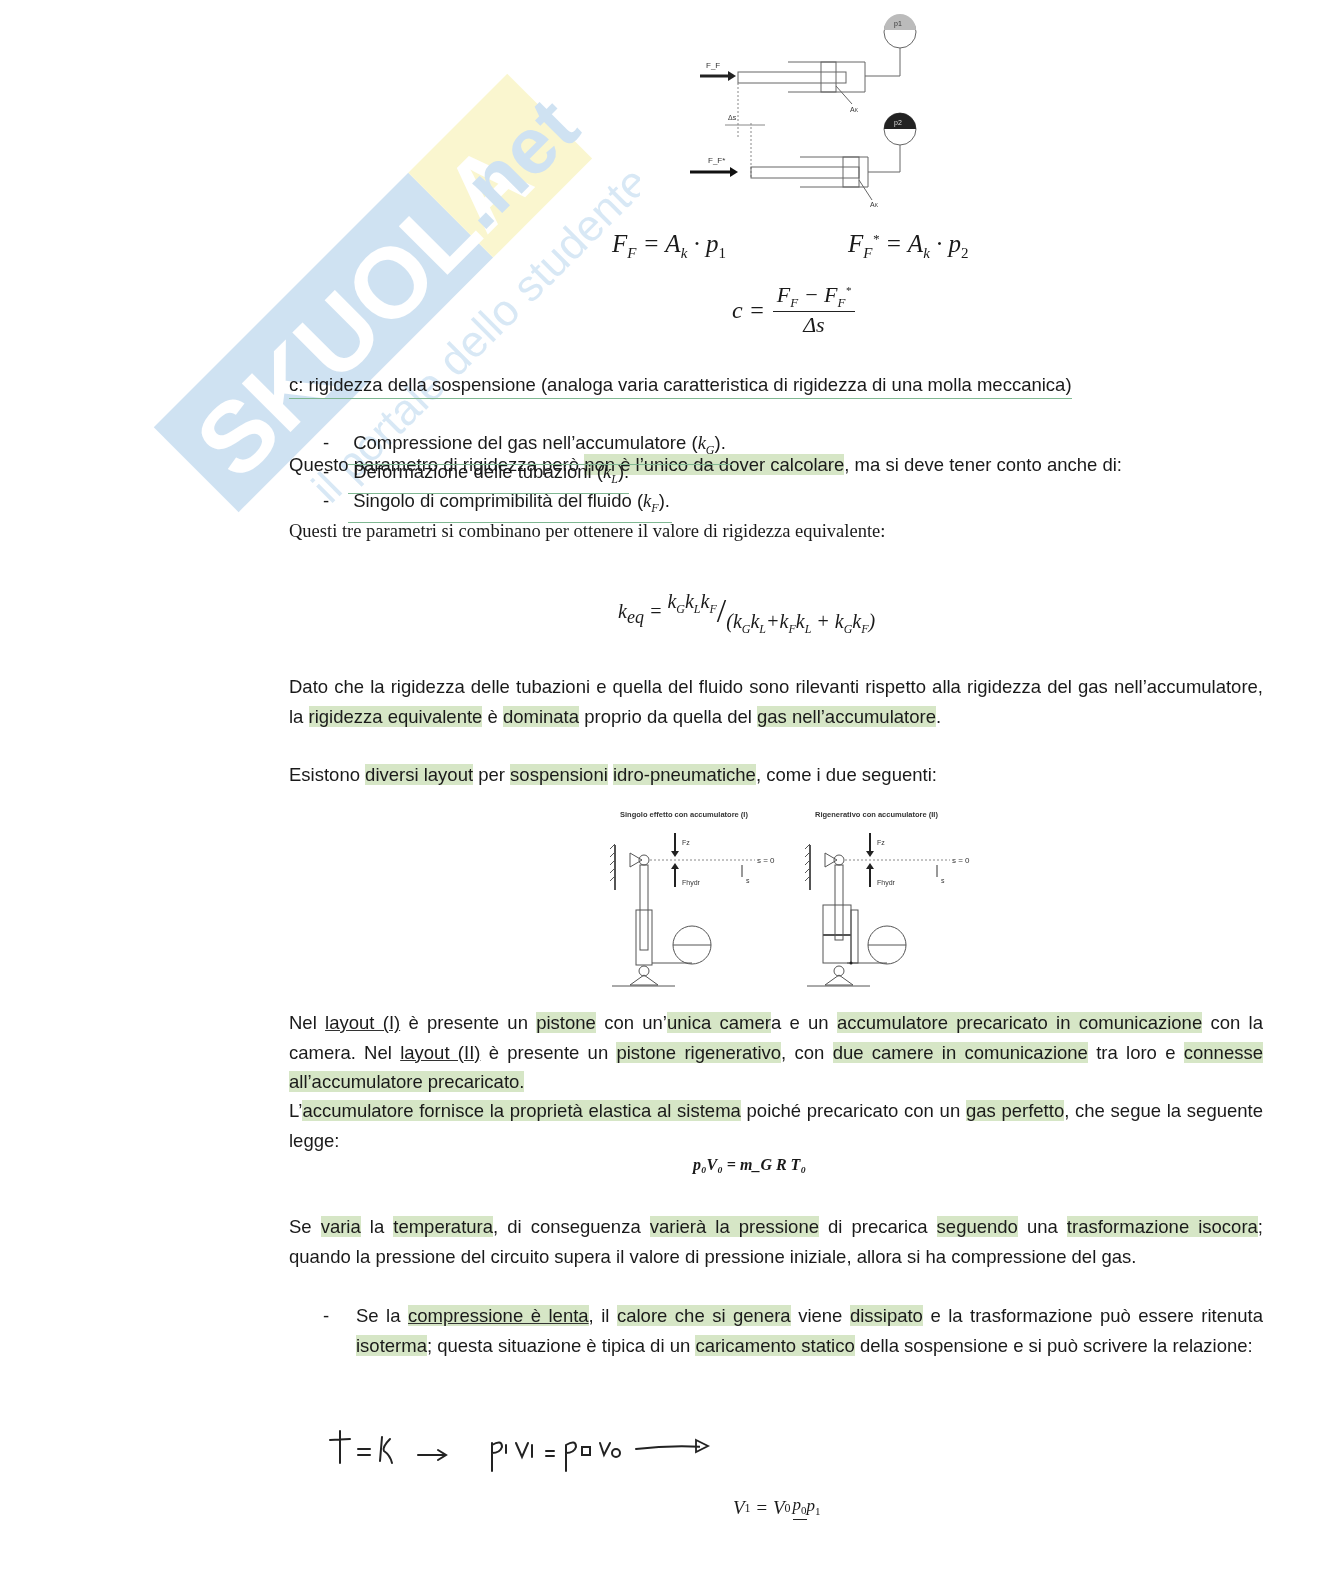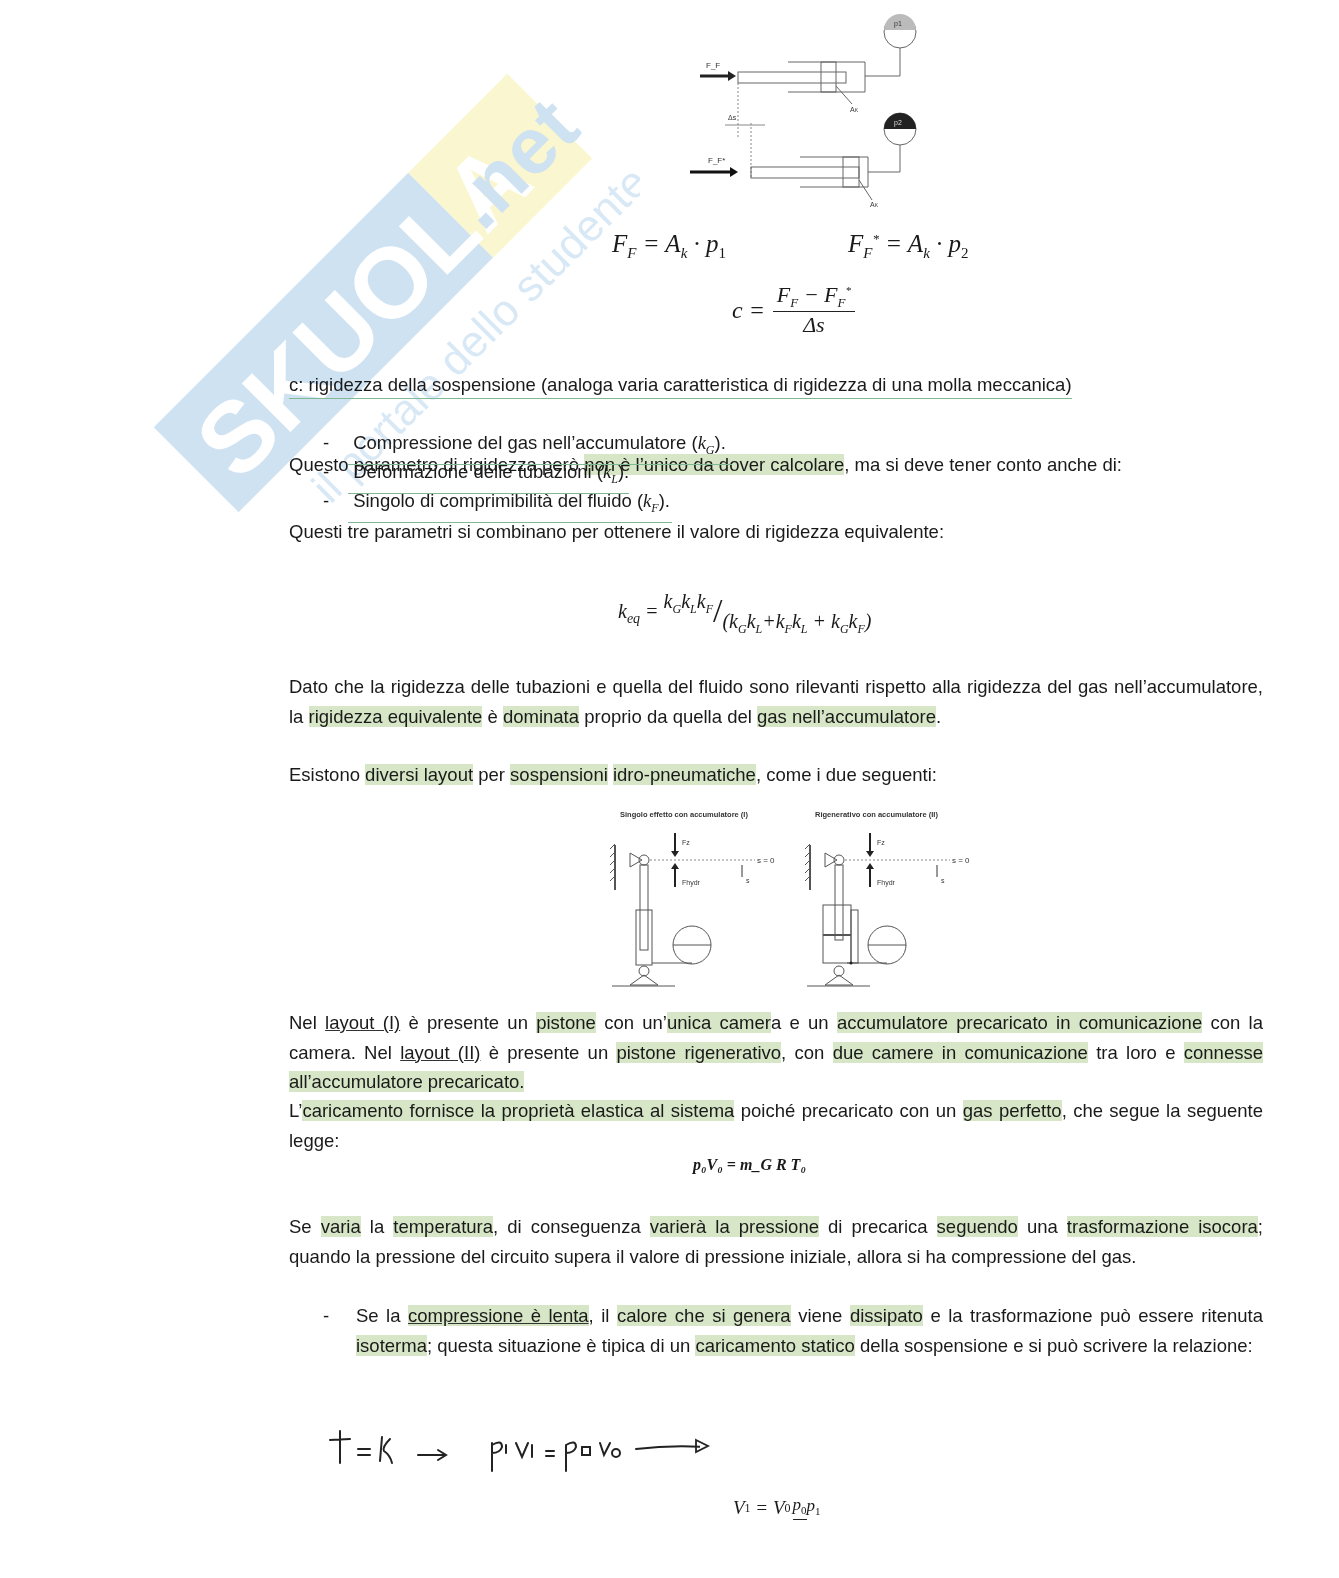--- a/index.html
+++ b/index.html
@@ -94,24 +94,24 @@
   &nbsp;<span>Compressione del gas nell’accumulatore (</span><span class="math">k<sub style="font-size:12px">G</sub></span><span>).</span>
 </div>
 <div class="dash" style="left:323px;top:461px;">-</div>
 <div class="txt gul" style="left:348px;top:458px;line-height:27px;">
   &nbsp;<span>Deformazione delle tubazioni (</span><span class="math">k<sub style="font-size:12px">L</sub></span><span>).</span>
 </div>
 <div class="dash" style="left:323px;top:490px;">-</div>
 <div class="txt gul" style="left:348px;top:487px;line-height:27px;padding-right:2px;">
   &nbsp;<span>Singolo di comprimibilità del fluido (</span><span class="math">k<sub style="font-size:12px">F</sub></span><span>).</span>
 </div>
-<div class="txt" style="left:289px;top:517px;">Questi tre parametri si combinano per ottenere il valore di rigidezza equivalente:</div>
+<div class="txt" style="left:289px;top:517px;font-family:Liberation Serif, serif;">Questi tre parametri si combinano per ottenere il valore di rigidezza equivalente:</div>
 
 <div class="abs math" style="left:618px;top:588px;font-size:20px;">
-  k<sub style="font-size:14px">eq</sub> =
+  k<sub style="font-size:18px">eq</sub> =
   <span style="position:relative;top:-10px;">k<sub style="font-size:12px">G</sub>k<sub style="font-size:12px">L</sub>k<sub style="font-size:12px">F</sub></span><span style="font-size:34px;font-style:normal;position:relative;top:4px;">/</span><span style="position:relative;top:10px;">(k<sub style="font-size:12px">G</sub>k<sub style="font-size:12px">L</sub>+k<sub style="font-size:12px">F</sub>k<sub style="font-size:12px">L</sub> + k<sub style="font-size:12px">G</sub>k<sub style="font-size:12px">F</sub>)</span>
 </div>
 
 <div class="txt just" style="left:289px;top:672px;width:974px;">
   <span>Dato che la rigidezza delle tubazioni e quella del fluido sono rilevanti rispetto alla rigidezza del gas nell’accumulatore, la </span><span class="hl">rigidezza equivalente</span><span> è </span><span class="hl">dominata</span><span> proprio da quella del </span><span class="hl">gas nell’accumulatore</span><span>.</span>
 </div>
 
 <div class="txt" style="left:289px;top:760px;">
   <span>Esistono </span><span class="hl">diversi layout</span><span> per </span><span class="hl">sospensioni</span><span> </span><span class="hl">idro-pneumatiche</span><span>, come i due seguenti:</span>
 </div>
@@ -178,21 +178,21 @@
     <polygon points="44,170 30,180 58,180" fill="none" stroke="#555"></polygon>
     <line x1="12" y1="181" x2="75" y2="181" stroke="#555"></line>
     <circle cx="92" cy="140" r="19" fill="none" stroke="#555"></circle>
     <line x1="73" y1="140" x2="111" y2="140" stroke="#555"></line>
     <line x1="52" y1="158" x2="92" y2="158" stroke="#555"></line>
     <circle cx="56" cy="158" r="1.5" fill="#222"></circle>
   </g>
 </svg>
 
 <div class="txt just" style="left:289px;top:1008px;width:974px;" id="p-nel"><span>Nel </span><span class="ul">layout (I)</span><span> è presente un </span><span class="hl">pistone</span><span> con un’</span><span class="hl">unica camer</span><span>a e un </span><span class="hl">accumulatore precaricato in comunicazione</span><span> con la camera. Nel </span><span class="ul">layout (II)</span><span> è presente un </span><span class="hl">pistone rigenerativo</span><span>, con </span><span class="hl">due camere in comunicazione</span><span> tra loro e </span><span class="hl">connesse all’accumulatore precaricato.</span></div>
-<div class="txt just" style="left:289px;top:1096px;width:974px;" id="p-acc"><span>L’</span><span class="hl">caricamento fornisce la proprietà elastica al sistema</span><span> poiché  precaricato con un </span><span class="hl">gas perfetto</span><span>, che segue la seguente legge:</span></div>
+<div class="txt just" style="left:289px;top:1096px;width:974px;" id="p-acc"><span>L’</span><span class="hl">accumulatore fornisce la proprietà elastica al sistema</span><span> poiché  precaricato con un </span><span class="hl">gas perfetto</span><span>, che segue la seguente legge:</span></div>
 
 <div class="abs math" style="left:693px;top:1156px;font-size:16px;font-weight:bold;">p₀V₀ = m_G R T₀</div>
 
 <div class="txt just" style="left:289px;top:1212px;width:974px;" id="p-se"><span>Se </span><span class="hl">varia</span><span> la </span><span class="hl">temperatura</span><span>, di conseguenza </span><span class="hl">varierà la pressione</span><span> di precarica </span><span class="hl">seguendo</span><span> una </span><span class="hl">trasformazione isocora</span><span>; quando la pressione del circuito supera il valore di pressione iniziale, allora si ha compressione del gas.</span></div>
 
 <div class="dash" style="left:323px;top:1305px;">-</div>
 <div class="txt just" style="left:356px;top:1301px;width:907px;" id="p-lenta"><span>Se la </span><span class="hl ul">compressione è lenta</span><span>, il </span><span class="hl">calore che si genera</span><span> viene </span><span class="hl">dissipato</span><span> e la trasformazione può essere ritenuta </span><span class="hl">isoterma</span><span>; questa situazione è tipica di un </span><span class="hl">caricamento statico</span><span> della sospensione e si può scrivere la relazione:</span></div>
 
 <svg class="abs" style="left:320px;top:1425px;" width="380" height="55">
   <g stroke="#222" stroke-width="2" fill="none" stroke-linecap="round">

